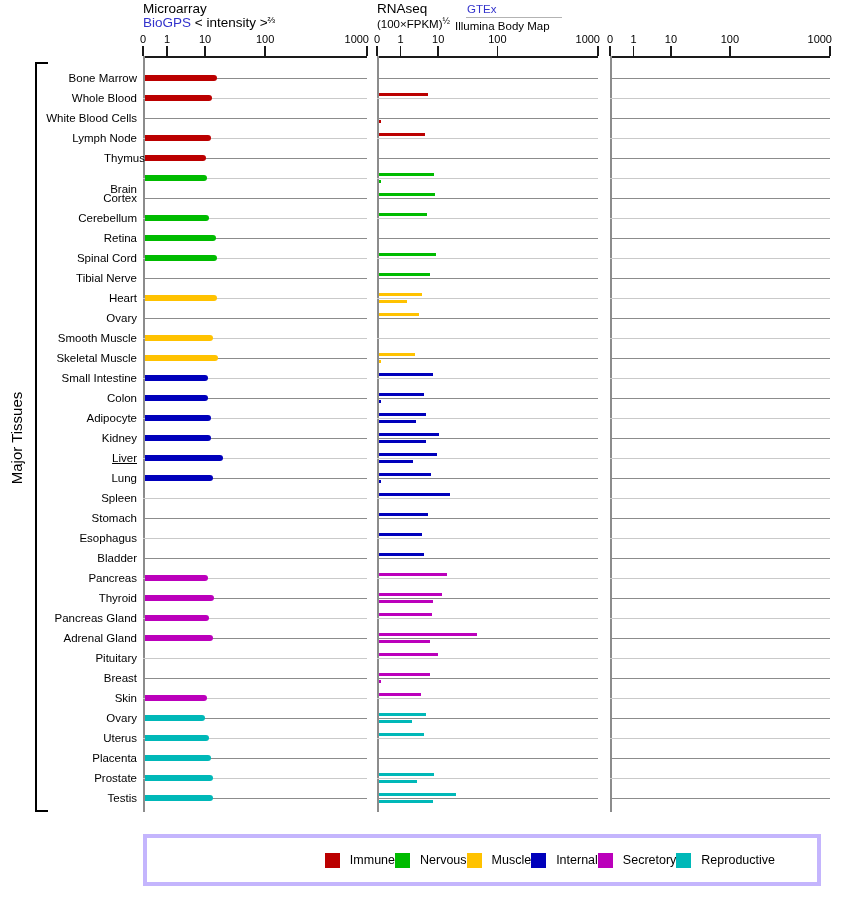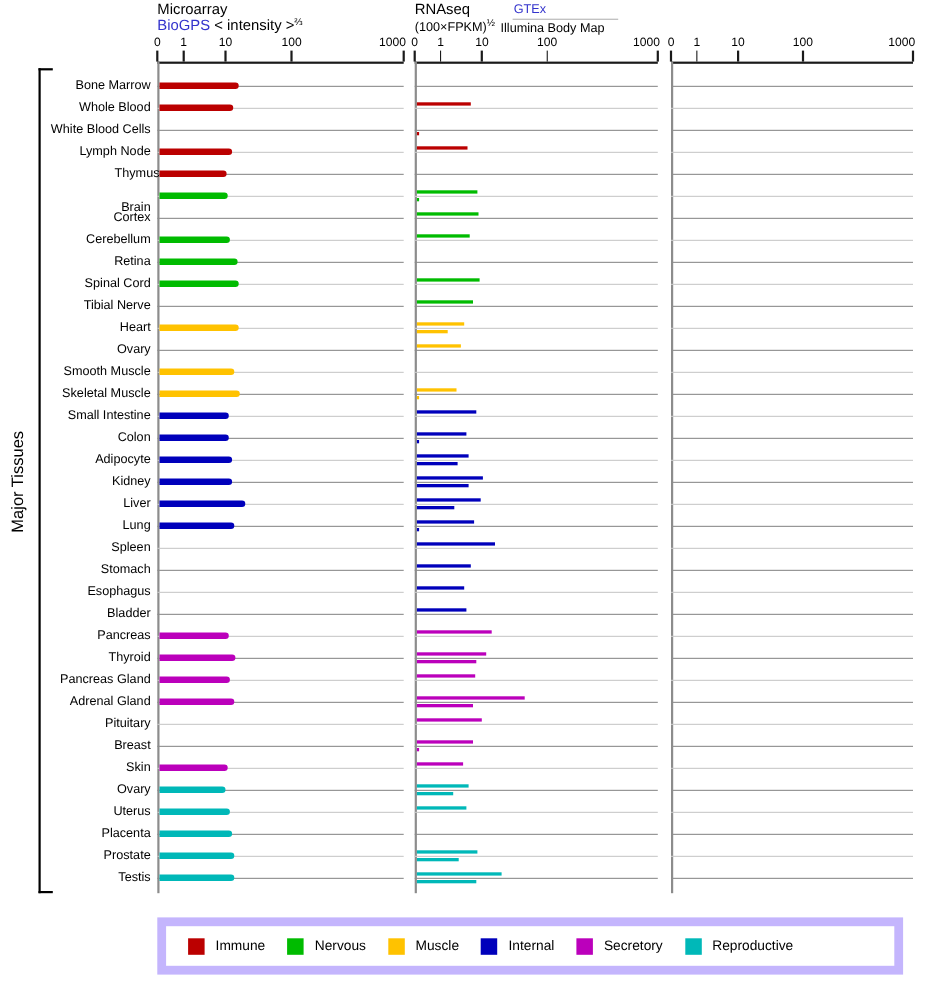--- a/index.html
+++ b/index.html
@@ -7,22 +7,22 @@
          font-family:"Liberation Sans",sans-serif;color:#000;overflow:hidden;}
   .abs{position:absolute;}
   .h-title{font-size:13.5px;white-space:nowrap;}
   .h-sub{font-size:11.5px;white-space:nowrap;}
   .h-note{font-size:10.5px;}
   .blue-link{cursor:pointer;}
   sup{font-size:9px;vertical-align:4px;}
   .tick-label{font-size:11px;text-align:center;}
   .tissue-label{font-size:11.5px;text-align:right;white-space:nowrap;}
   .side-label{font-size:15px;white-space:nowrap;transform:translate(-50%,-50%) rotate(-90deg);}
-  .legend-box{display:flex;align-items:center;justify-content:flex-start;
-              border:8px solid #c4b5fd;box-sizing:border-box;padding:0 42px 0 20px;gap:20px;}
+  .legend-box{display:flex;align-items:center;justify-content:flex-end;
+              border:4px solid #c4b5fd;box-sizing:border-box;padding:0 42px 0 20px;}
   .legend-item{display:flex;align-items:center;gap:10px;}
   .legend-swatch{width:15px;height:15px;}
   .legend-label{font-size:12.5px;white-space:nowrap;}
   .cgap-row{font-size:12.5px;white-space:pre;}
 </style>
 </head>
 <body>
 
 <div class="stage">
 
@@ -188,21 +188,21 @@
       <div class="abs" style="left: 145px; top: 415px; width: 66.0734px; height: 6px; background: rgb(0, 0, 187); border-radius: 0px 3px 3px 0px;"></div>
       <div class="abs" style="left: 379px; top: 413px; width: 47.2412px; height: 3px; background: rgb(0, 0, 187);"></div>
       <div class="abs" style="left: 379px; top: 420px; width: 36.5976px; height: 3px; background: rgb(0, 0, 187);"></div>
       <div class="abs tissue-label" style="left: 40px; top: 431px; width: 97px; height: 14px; line-height: 14px;">Kidney</div>
       <div class="abs" style="left: 143px; top: 438px; width: 224px; height: 1px; background: rgb(140, 140, 140);"></div>
       <div class="abs" style="left: 377px; top: 438px; width: 221px; height: 1px; background: rgb(140, 140, 140);"></div>
       <div class="abs" style="left: 610px; top: 438px; width: 220px; height: 1px; background: rgb(140, 140, 140);"></div>
       <div class="abs" style="left: 145px; top: 435px; width: 66.0734px; height: 6px; background: rgb(0, 0, 187); border-radius: 0px 3px 3px 0px;"></div>
       <div class="abs" style="left: 379px; top: 433px; width: 59.9773px; height: 3px; background: rgb(0, 0, 187);"></div>
       <div class="abs" style="left: 379px; top: 440px; width: 47.2412px; height: 3px; background: rgb(0, 0, 187);"></div>
-      <div class="abs tissue-label" style="left: 40px; top: 451px; width: 97px; height: 14px; line-height: 14px;">Liver</div>
+      <div class="abs tissue-label" style="left: 40px; top: 451px; width: 97px; height: 14px; line-height: 14px; text-decoration: underline;">Liver</div>
       <div class="abs" style="left: 143px; top: 458px; width: 224px; height: 1px; background: rgb(201, 201, 201);"></div>
       <div class="abs" style="left: 377px; top: 458px; width: 221px; height: 1px; background: rgb(201, 201, 201);"></div>
       <div class="abs" style="left: 610px; top: 458px; width: 220px; height: 1px; background: rgb(201, 201, 201);"></div>
       <div class="abs" style="left: 145px; top: 455px; width: 77.7254px; height: 6px; background: rgb(0, 0, 187); border-radius: 0px 3px 3px 0px;"></div>
       <div class="abs" style="left: 379px; top: 453px; width: 58.0329px; height: 3px; background: rgb(0, 0, 187);"></div>
       <div class="abs" style="left: 379px; top: 460px; width: 33.7528px; height: 3px; background: rgb(0, 0, 187);"></div>
       <div class="abs tissue-label" style="left: 40px; top: 471px; width: 97px; height: 14px; line-height: 14px;">Lung</div>
       <div class="abs" style="left: 143px; top: 478px; width: 224px; height: 1px; background: rgb(140, 140, 140);"></div>
       <div class="abs" style="left: 377px; top: 478px; width: 221px; height: 1px; background: rgb(140, 140, 140);"></div>
       <div class="abs" style="left: 610px; top: 478px; width: 220px; height: 1px; background: rgb(140, 140, 140);"></div>

